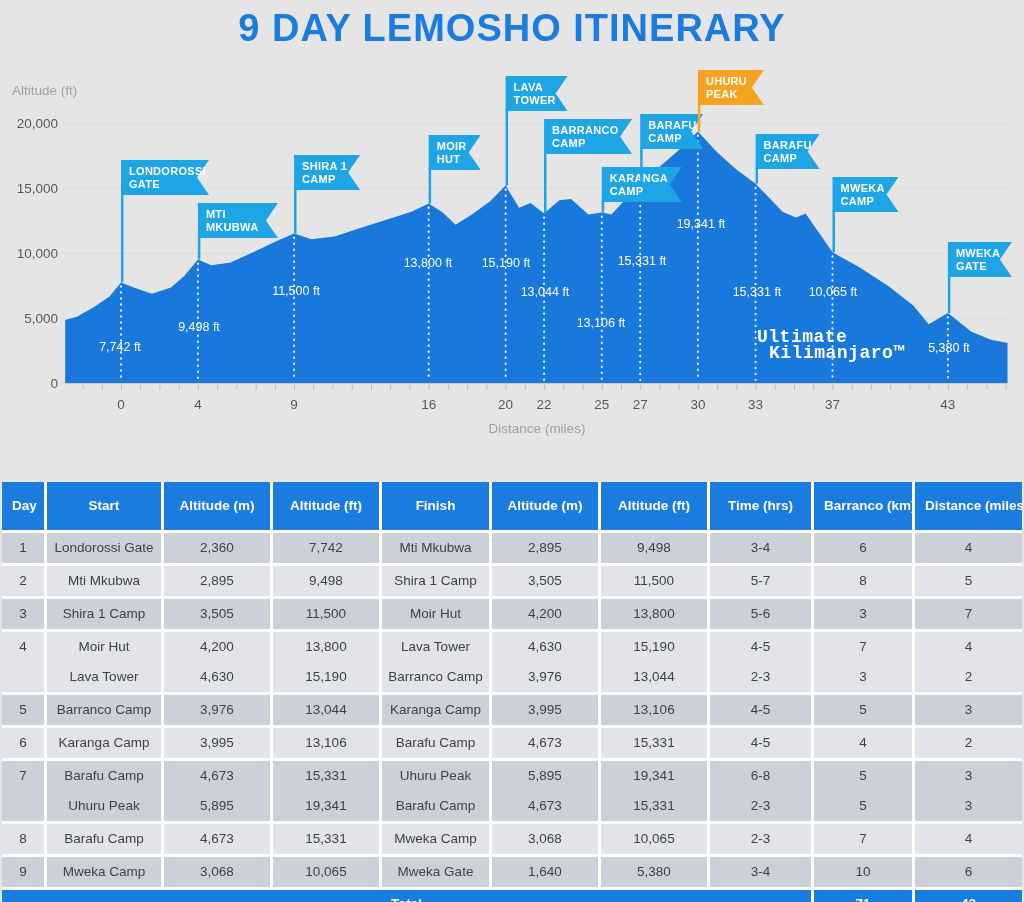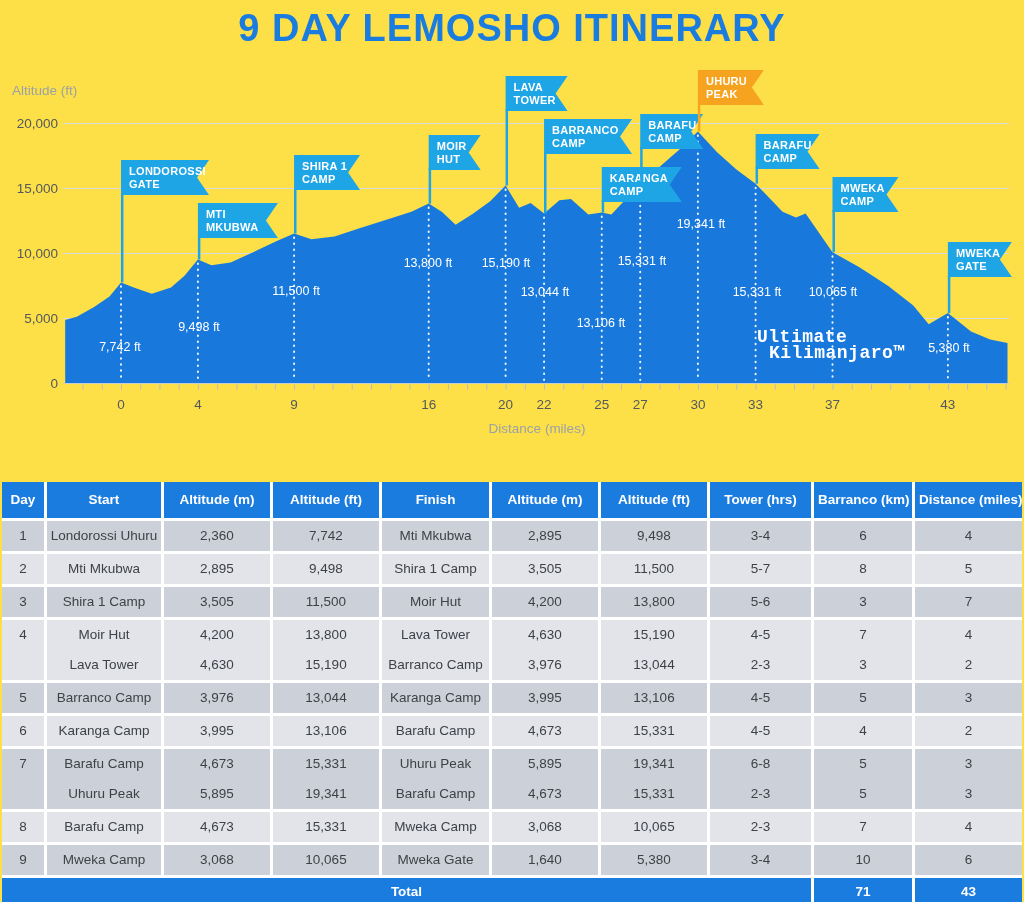--- a/index.html
+++ b/index.html
@@ -1,25 +1,25 @@
 <!DOCTYPE html>
 <html><head>
 <meta charset="utf-8">
 <style>
   html,body{margin:0;padding:0;background:#fff;}
-  #page{position:relative;width:1024px;height:902px;background:#fde047;overflow:hidden;
+  #page{position:relative;width:1024px;height:902px;background:#e5e5e5;overflow:hidden;
         font-family:"Liberation Sans",sans-serif;}
   #title{position:absolute;top:4px;left:0;width:1024px;height:48px;line-height:48px;
          text-align:center;font-size:38px;font-weight:bold;letter-spacing:1px;color:#1b7ce0;}
   #chart-svg{position:absolute;top:0;left:0;}
   #table-wrap{position:absolute;left:2px;top:482px;width:1020px;}
   table.itin{width:1020px;table-layout:fixed;border-collapse:separate;border-spacing:0;
              font-size:13.5px;color:#3e4247;}
   table.itin th{background:#1b7ce0;color:#fff;font-weight:bold;height:28px;line-height:28px;
-                padding:4px;text-align:center;overflow:hidden;white-space:nowrap;}
+                padding:10px;text-align:center;overflow:hidden;white-space:nowrap;}
   table.itin td{height:30px;line-height:30px;padding:0;text-align:center;overflow:hidden;white-space:nowrap;}
   table.itin td,table.itin th{border-left:3px solid #fff;}
   table.itin td.c0,table.itin th.c0{border-left:none;}
   tr.dark td{background:#ccd1d9;}
   tr.light td{background:#e2e4e9;}
   tr.gstart td{border-top:3px solid #fff;}
   td.day{vertical-align:top;}
   tr.total td{background:#1b7ce0;color:#fff;font-weight:bold;height:28px;line-height:28px;margin-left:20px;}
   text{font-family:"Liberation Sans",sans-serif;}
   .flag-txt{font-size:11px;font-weight:bold;fill:#fff;letter-spacing:0.3px;}
@@ -243,29 +243,29 @@
       </colgroup>
       <thead>
         <tr>
           <th class="c0">Day</th>
           <th>Start</th>
           <th>Altitude (m)</th>
           <th>Altitude (ft)</th>
           <th>Finish</th>
           <th>Altitude (m)</th>
           <th>Altitude (ft)</th>
-          <th>Tower (hrs)</th>
+          <th>Time (hrs)</th>
           <th>Barranco (km)</th>
           <th>Distance (miles)</th>
         </tr>
       </thead>
       <tbody id="tbody">
           <tr class="dark gstart">
             <td class="c0 day" rowspan="1">1</td>
-            <td>Londorossi Uhuru</td>
+            <td>Londorossi Gate</td>
             <td>2,360</td>
             <td>7,742</td>
             <td>Mti Mkubwa</td>
             <td>2,895</td>
             <td>9,498</td>
             <td>3-4</td>
             <td>6</td>
             <td>4</td>
           </tr>
           <tr class="light gstart">

